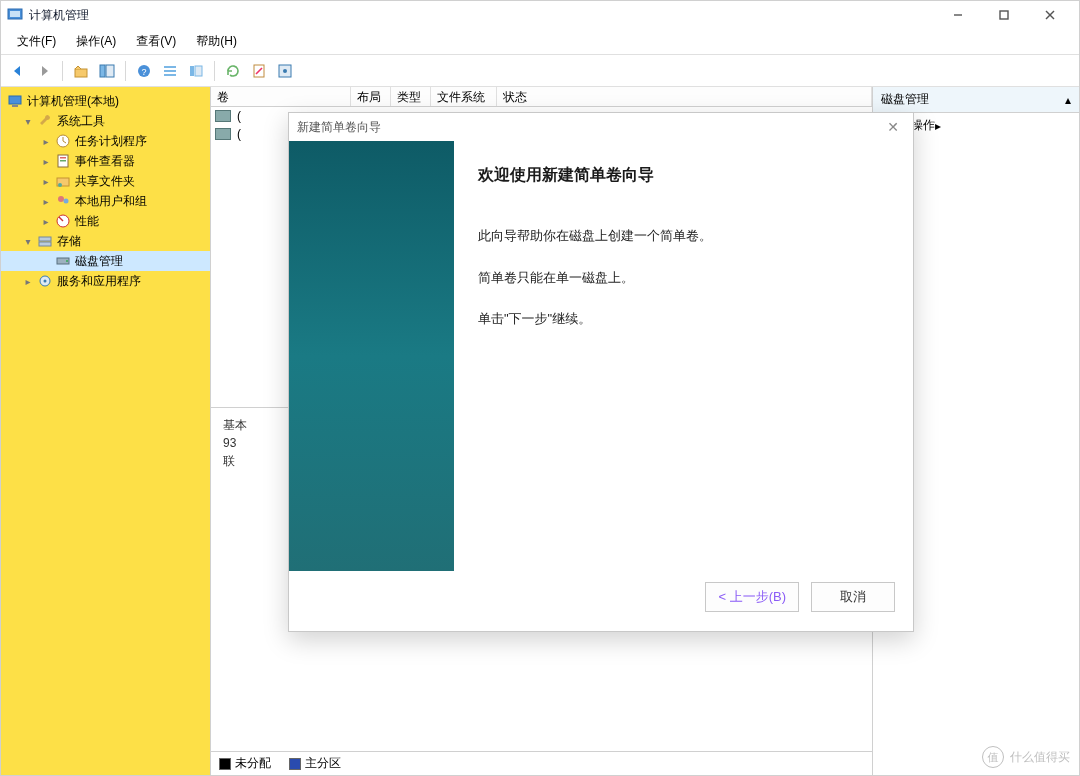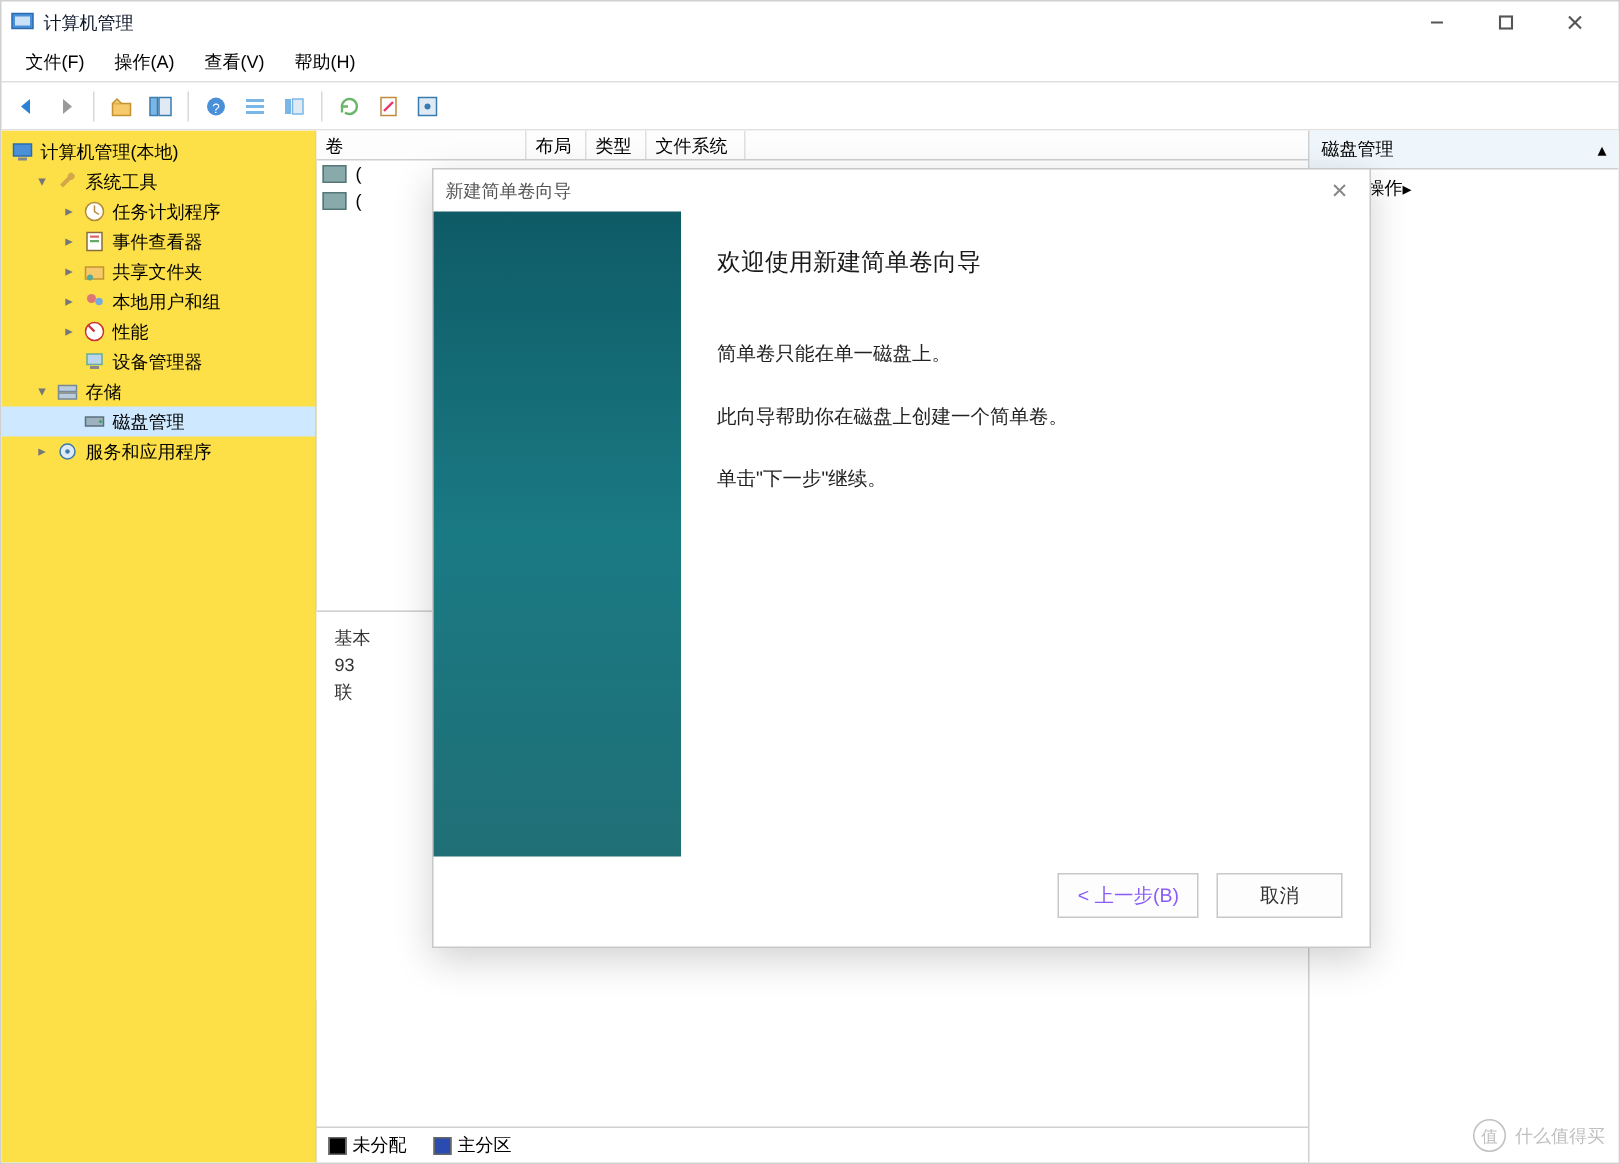--- a/index.html
+++ b/index.html
@@ -51,21 +51,21 @@
   .actions .sub { display: flex; align-items: center; justify-content: space-between; padding: 4px 8px; background: #eef6fb; border-bottom: 1px solid #d0d0d0; font-size: 12px; }
   .actions .more { display: flex; align-items: center; justify-content: flex-start; padding: 4px 14px; font-size: 12px; }
 
   
   .wizard { position: absolute; left: 244px; top: 112px; width: 626px; height: 520px; background: #fff; border: 1px solid #c8c8c8; box-shadow: 0 8px 24px rgba(0,0,0,.18); display: flex; flex-direction: column; margin-left: 44px; }
   .wizard .wtitle { height: 28px; display: flex; align-items: center; justify-content: space-between; padding: 0 8px; font-size: 12px; color: #555; }
   .wizard .wtitle .close { width: 24px; height: 24px; display: flex; align-items: center; justify-content: center; color: #888; font-size: 14px; }
   .wizard .wbody { flex: 1; display: flex; }
   .wizard .banner { width: 165px; background: linear-gradient(180deg,#0e5b66,#1a7a84,#206f76); }
   .wizard .wright { flex: 1; padding: 24px 24px 12px 24px; }
-  .wizard .wheading { font-size: 16px; font-weight: 400; color: #1a1a1a; margin-bottom: 40px; }
+  .wizard .wheading { font-size: 16px; font-weight: 700; color: #1a1a1a; margin-bottom: 40px; }
   .wizard .wtext { font-size: 13px; color: #222; margin: 0 0 22px 0; line-height: 1.5; }
   .wizard .wfooter { height: 60px; border-top: 1px solid transparent; display: flex; align-items: center; justify-content: flex-end; gap: 12px; padding: 0 18px 10px 0; }
   .wizard .wbtn { min-width: 84px; height: 30px; border: 1px solid #c8c8c8; background: #fdfdfd; padding: 0 12px; font-size: 13px; color: #333; display: inline-flex; align-items: center; justify-content: center; }
   .wizard .wbtn.disabled { color: #8b5cf6; }
   .highlight { border: 3px solid #e33; padding: 2px; display: inline-flex; }
 
   
   .watermark { position: absolute; right: 10px; bottom: 8px; font-size: 12px; color: #c0c0c0; display: flex; align-items: center; gap: 6px; }
   .watermark .circ { width: 22px; height: 22px; border-radius: 50%; border: 1.6px solid #c0c0c0; display: flex; align-items: center; justify-content: center; font-size: 11px; }
 
@@ -242,30 +242,20 @@
         <div class="node ind2">
           <span class="caret">▸</span>
           <span class="ico">
               <svg class="ic" viewBox="0 0 16 16">
                 <circle cx="8" cy="8" r="6" fill="#fff" stroke="#c33"></circle>
                 <path d="M8 8 L4 4" stroke="#c33" stroke-width="1.5"></path>
               </svg>
             </span>
           <span>性能</span>
         </div>
-        <div class="node ind2">
-          <span class="caret" style="visibility:hidden">▸</span>
-          <span class="ico">
-              <svg class="ic" viewBox="0 0 16 16">
-                <rect x="3" y="3" width="10" height="7" fill="#b9d6ee" stroke="#6a9"></rect>
-                <rect x="5" y="11" width="6" height="2" fill="#888"></rect>
-              </svg>
-            </span>
-          <span>设备管理器</span>
-        </div>
         <div class="node ind1">
           <span class="caret">▾</span>
           <span class="ico">
               <svg class="ic" viewBox="0 0 16 16">
                 <rect x="2" y="4" width="12" height="4" fill="#bcd" stroke="#789"></rect>
                 <rect x="2" y="9" width="12" height="4" fill="#bcd" stroke="#789"></rect>
               </svg>
             </span>
           <span>存储</span>
         </div>
@@ -290,20 +280,21 @@
           <span>服务和应用程序</span>
         </div>
       </div>
 
       <div class="midpane">
         <div class="listhead">
           <div class="col" style="width:140px">卷</div>
           <div class="col" style="width:40px">布局</div>
           <div class="col" style="width:40px">类型</div>
           <div class="col" style="width:66px">文件系统</div>
+          <div class="col" style="flex:1">状态</div>
         </div>
         <div class="listbody">
           <div class="row">
               <span class="di"></span>
               <span>(</span>
             </div>
           <div class="row">
               <span class="di"></span>
               <span>(</span>
             </div>
@@ -340,22 +331,22 @@
 
   <div class="wizard">
     <div class="wtitle">
       <span>新建简单卷向导</span>
       <span class="close">✕</span>
     </div>
     <div class="wbody">
       <div class="banner"></div>
       <div class="wright">
         <div class="wheading">欢迎使用新建简单卷向导</div>
+        <p class="wtext">此向导帮助你在磁盘上创建一个简单卷。</p>
         <p class="wtext">简单卷只能在单一磁盘上。</p>
-        <p class="wtext">此向导帮助你在磁盘上创建一个简单卷。</p>
         <p class="wtext">单击"下一步"继续。</p>
       </div>
     </div>
     <div class="wfooter">
       <button class="wbtn disabled">&lt; 上一步(B)</button>
       <button class="wbtn">取消</button>
     </div>
   </div>
 
   <div class="watermark">

